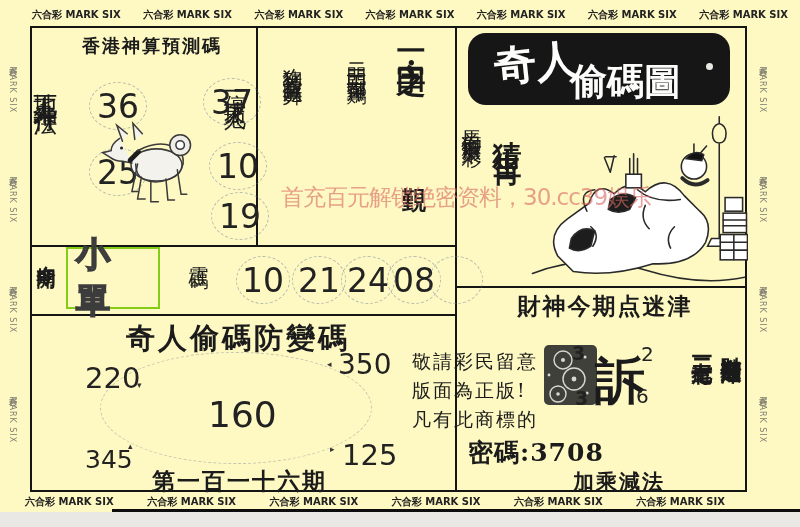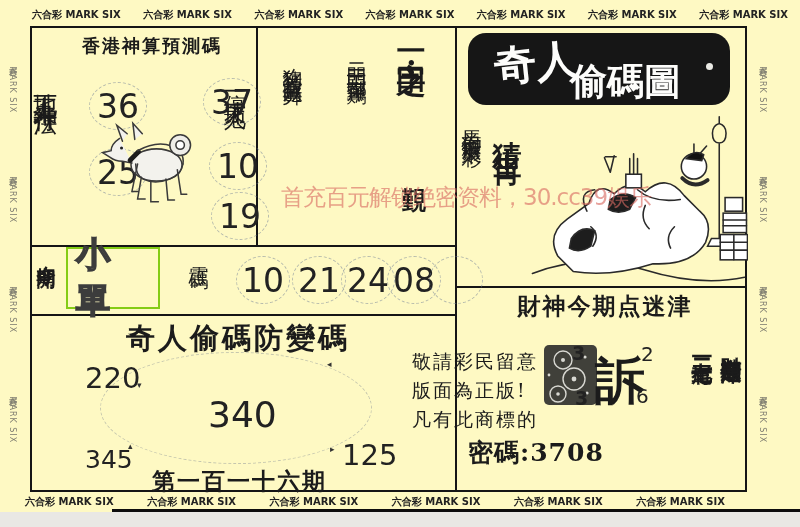--- a/index.html
+++ b/index.html
@@ -115,21 +115,22 @@
   <div class="abs vt" style="left:188px;top:250px;height:60px;font-size:20px;letter-spacing:5px;">靈碼</div>
   <div class="num" style="left:211px;top:256px;width:52px;">10</div>
   <div class="num" style="left:267px;top:256px;width:52px;">21</div>
   <div class="num" style="left:316px;top:256px;width:52px;">24</div>
   <div class="num" style="left:362px;top:256px;width:52px;">08</div>
   <div class="num" style="left:404px;top:256px;width:52px;"></div>
 
   <div class="abs bold" style="left:98px;top:319px;width:280px;text-align:center;font-size:29px;letter-spacing:3px;">奇人偷碼防變碼</div>
   <div class="abs" style="left:100px;top:352px;width:270px;height:110px;border:1px dashed rgba(120,130,145,.42);border-radius:50%;"></div>
   <div class="abs plain" style="left:85px;top:361px;font-size:29px;">220</div>
-  <div class="abs plain" style="left:208px;top:394px;font-size:36px;">340</div>
+  <div class="abs plain" style="left:338px;top:348px;font-size:28px;">350</div>
+  <div class="abs plain" style="left:208px;top:394px;font-size:36px;">160</div>
   <div class="abs plain" style="left:85px;top:445px;font-size:25px;">345</div>
   <div class="abs plain" style="left:342px;top:438px;font-size:29px;">125</div>
   <div class="arrow" style="left:137px;top:380px;">▾</div>
   <div class="arrow" style="left:327px;top:359px;">◂</div>
   <div class="arrow" style="left:128px;top:441px;">▴</div>
   <div class="arrow" style="left:330px;top:444px;">▸</div>
   <div class="abs bold" style="left:152px;top:466px;font-size:23px;letter-spacing:2px;">第一百一十六期</div>
 
   <div class="blackbox">
     <span style="left:26px;top:2px;font-size:42px;transform:rotate(-6deg);">奇人</span>
@@ -183,18 +184,19 @@
       <circle cx="44" cy="50" r="1.6" fill="#d8d8d2"></circle>
         <circle cx="6" cy="32" r="1.4" fill="#d8d8d2"></circle>
     </svg>
   </div>
   <div class="abs plain bold" style="left:572px;top:342px;font-size:19px;">3</div>
   <div class="abs plain bold" style="left:575px;top:387px;font-size:19px;">3</div>
   <div class="abs bold" style="left:595px;top:348px;font-size:50px;">訴</div>
   <div class="abs plain" style="left:641px;top:342px;font-size:20px;">2</div>
   <div class="abs plain" style="left:636px;top:384px;font-size:20px;">6</div>
   <div class="abs bold" style="left:468px;top:436px;font-size:25px;letter-spacing:1px;">密碼:3708</div>
+  <div class="abs bold" style="left:573px;top:468px;font-size:21px;letter-spacing:2px;">加乘減法</div>
   <div class="abs vt bold" style="left:720px;top:340px;height:150px;font-size:21px;letter-spacing:1px;">財神今期点迷津</div>
   <div class="abs vt bold" style="left:691px;top:343px;height:145px;font-size:21px;letter-spacing:1px;">二二一七有三尾</div>
 
   <div class="watermark" style="color:#d96a62;">首充百元解锁绝密资料，30.cc39娱乐</div>
 
 </div>
 
 </body></html>

